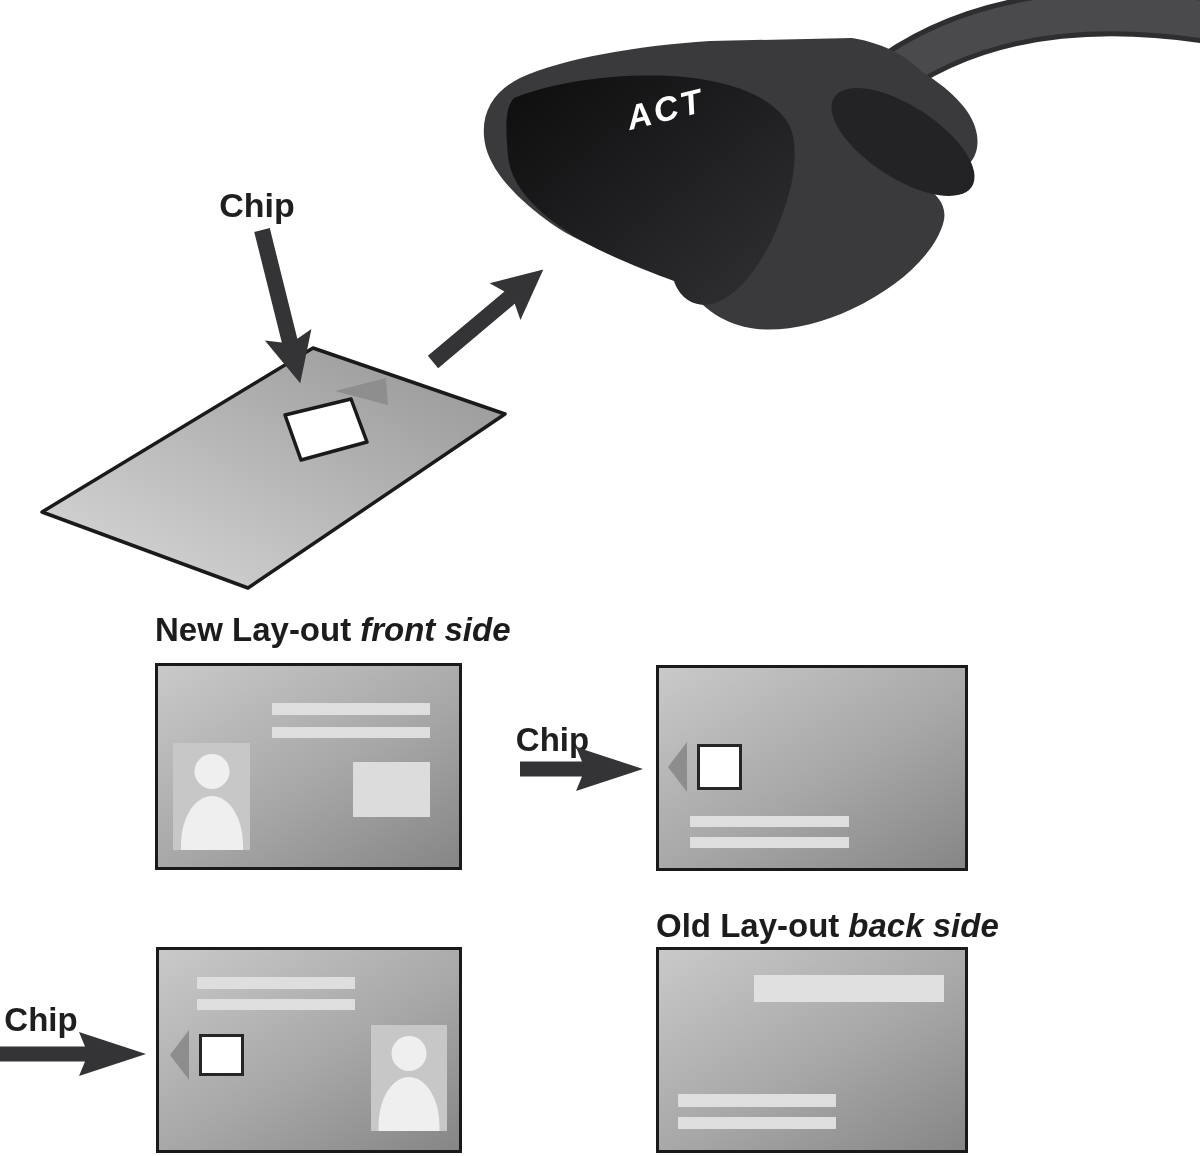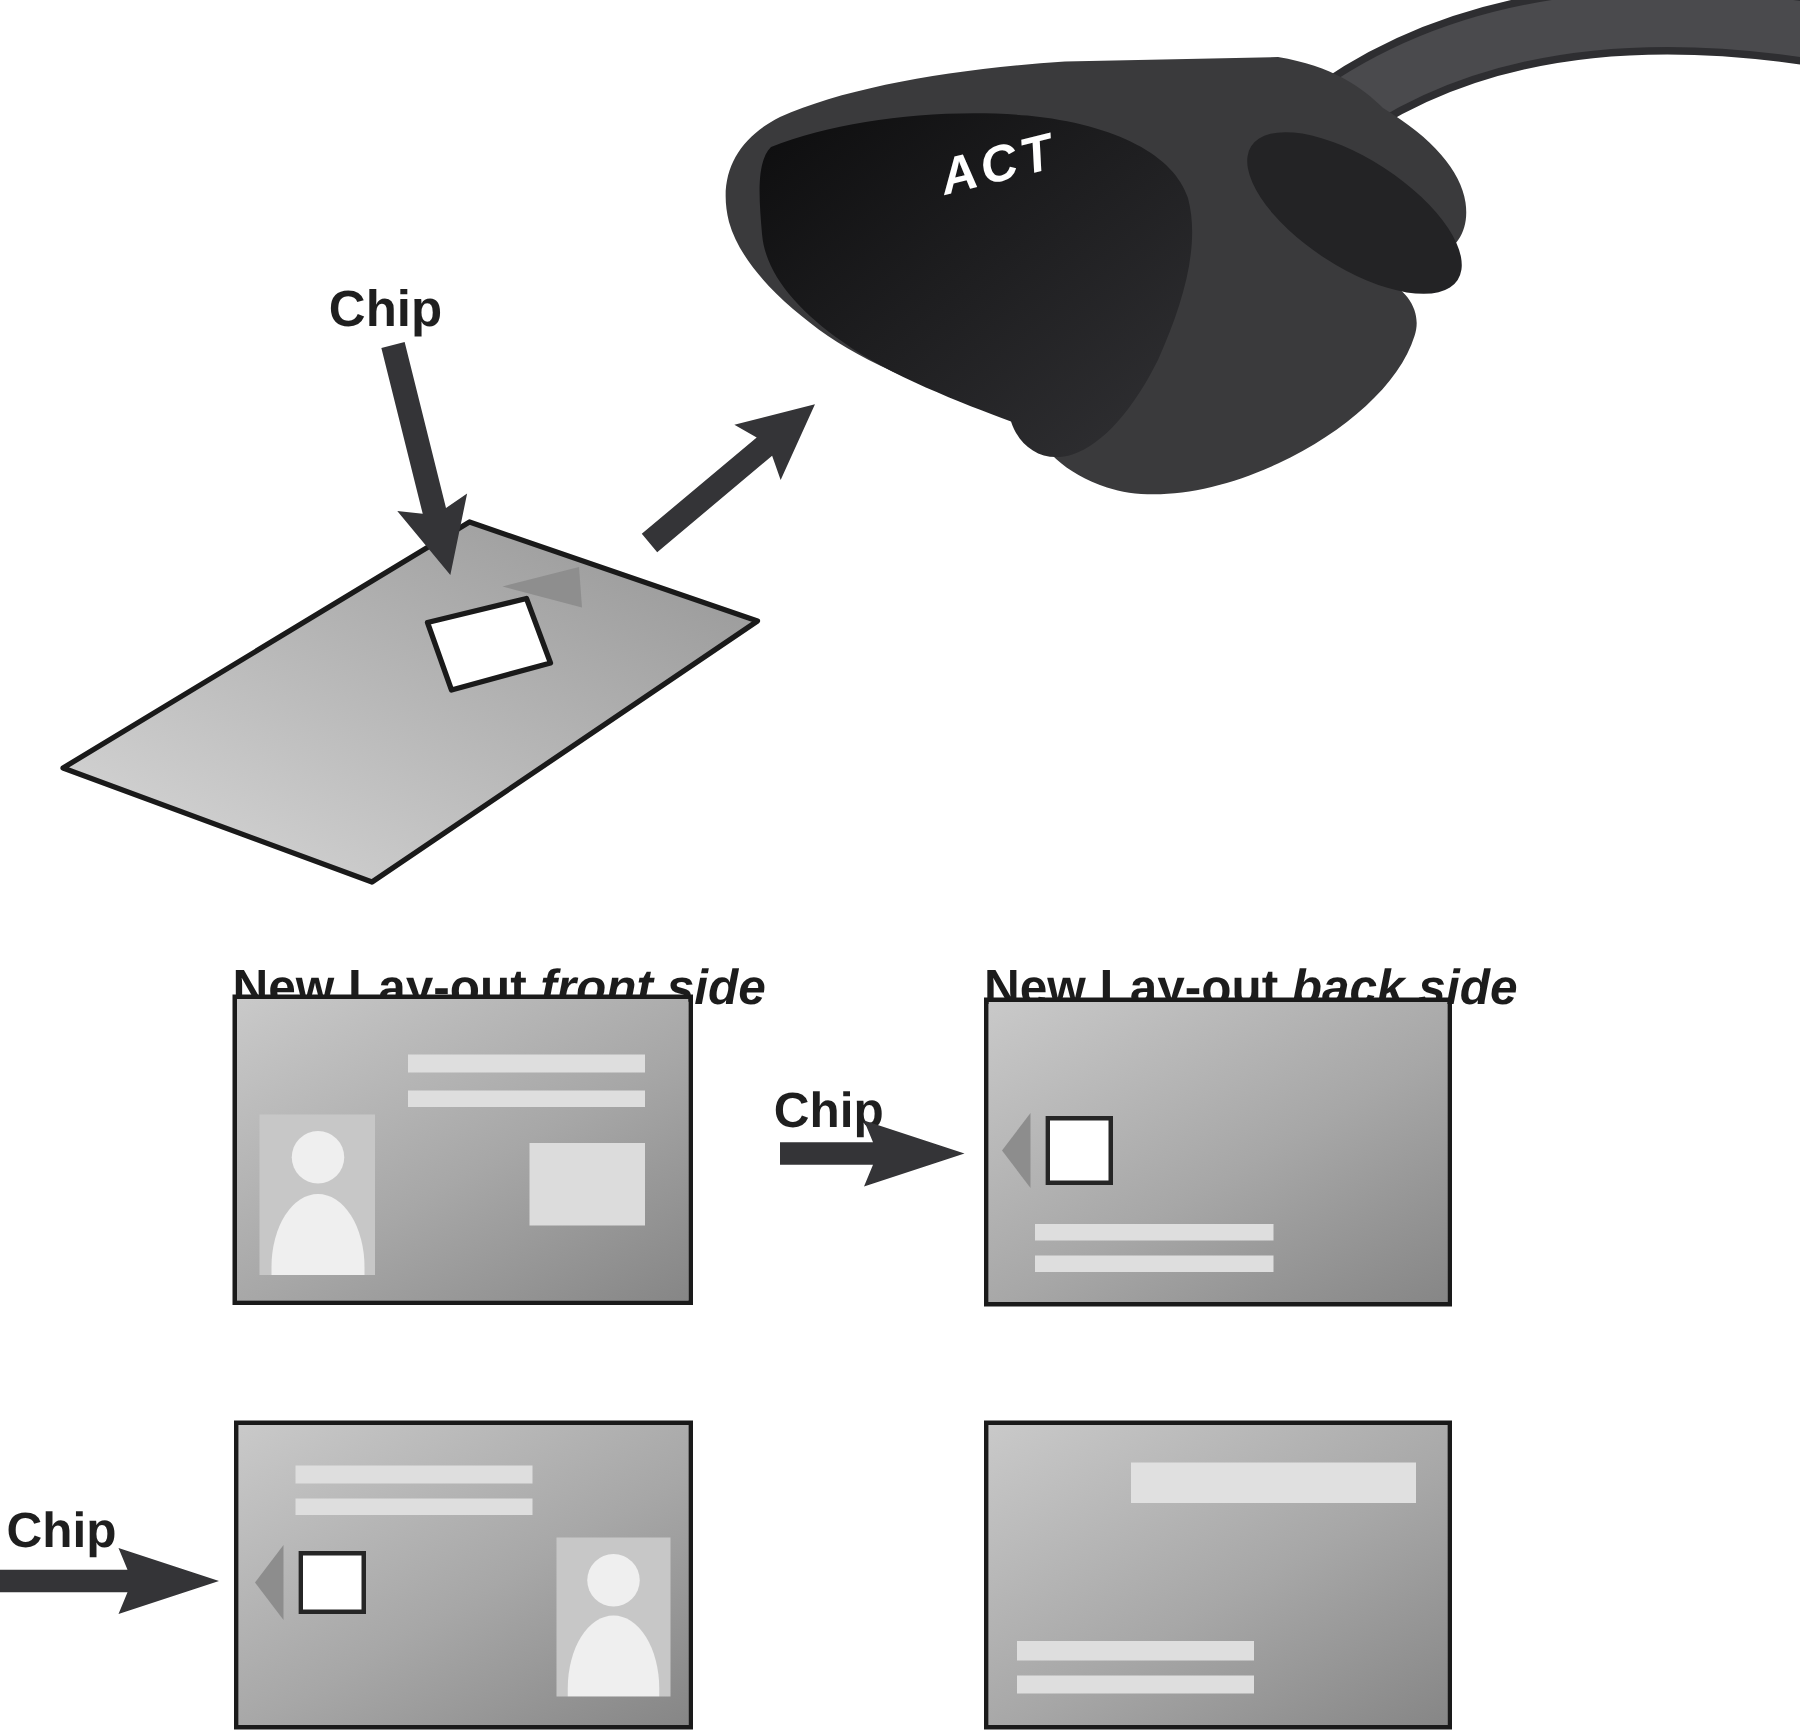--- a/index.html
+++ b/index.html
@@ -8,21 +8,21 @@
     font-family:"Liberation Sans",sans-serif;overflow:hidden;
   }
   .stage svg{position:absolute;left:0;top:0;}
   
   .card{
     position:absolute;border:3px solid #1a1a1a;box-sizing:border-box;
     background:linear-gradient(150deg,#c9c9c9 0%,#a7a7a7 55%,#868686 100%);
   }
   .card-title{
     position:absolute;height:40px;line-height:40px;text-align:center;
-    font-size:33px;font-weight:700;color:#1c1c1c;white-space:nowrap;margin-top:28px;
+    font-size:33px;font-weight:700;color:#1c1c1c;white-space:nowrap;
   }
   .card-title .it{font-style:italic;margin-left:9px;}
   .bar{position:absolute;background:#dedede;}
   .photo{position:absolute;background:#c7c7c7;overflow:hidden;}
   .photo .head{position:absolute;left:50%;transform:translateX(-50%);background:#efefef;border-radius:50%;}
   .photo .torso{position:absolute;left:50%;transform:translateX(-50%);background:#efefef;border-radius:50% 50% 0 0 / 90% 90% 0 0;}
   .chip-square{position:absolute;background:#ffffff;border:3px solid #262626;box-sizing:border-box;}
   .tri-left{
     position:absolute;width:0;height:0;border-style:solid;
     border-width:25px 19px 25px 0;
@@ -106,23 +106,20 @@
   <div class="card" style="left:155px;top:663px;width:307px;height:207px;">
     <div class="bar" style="left:114px;top:37px;width:158px;height:12px;"></div>
     <div class="bar" style="left:114px;top:61px;width:158px;height:11px;"></div>
     <div class="photo" style="left:15px;top:77px;width:77px;height:107px;">
       <div class="head" style="top:11px;width:35px;height:35px;"></div>
       <div class="torso" style="top:53px;width:62px;height:54px;"></div>
     </div>
     <div class="bar" style="left:195px;top:96px;width:77px;height:55px;background:#dcdcdc;"></div>
   </div>
 
-  <div class="card-title" style="left:656px;top:610px;width:312px;">
-    <span>New Lay-out</span><span class="it">back side</span>
-  </div>
   <div class="card" style="left:656px;top:665px;width:312px;height:206px;">
     <div class="tri-left" style="left:9px;top:74px;"></div>
     <div class="chip-square" style="left:38px;top:76px;width:45px;height:46px;"></div>
     <div class="bar" style="left:31px;top:148px;width:159px;height:11px;"></div>
     <div class="bar" style="left:31px;top:169px;width:159px;height:11px;"></div>
   </div>
 
   <div class="chip-label" style="left:505px;top:720px;width:95px;">Chip</div>
   <svg class="harrow" style="left:520px;top:744px;" width="125" height="50" viewBox="0 0 125 50">
     <polygon points="0,17.5 62,17.5 56,3 123,25 56,47 62,32.5 0,32.5" fill="#343437"></polygon>
@@ -132,20 +129,23 @@
     <div class="bar" style="left:38px;top:27px;width:158px;height:12px;"></div>
     <div class="bar" style="left:38px;top:49px;width:158px;height:11px;"></div>
     <div class="tri-left" style="left:11px;top:80px;"></div>
     <div class="chip-square" style="left:40px;top:84px;width:45px;height:42px;"></div>
     <div class="photo" style="left:212px;top:75px;width:76px;height:106px;">
       <div class="head" style="top:11px;width:35px;height:35px;"></div>
       <div class="torso" style="top:52px;width:61px;height:54px;"></div>
     </div>
   </div>
 
+  <div class="card-title" style="left:656px;top:906px;width:312px;">
+    <span>Old Lay-out</span><span class="it">back side</span>
+  </div>
   <div class="card" style="left:656px;top:947px;width:312px;height:206px;">
     <div class="bar" style="left:95px;top:25px;width:190px;height:27px;background:#e0e0e0;"></div>
     <div class="bar" style="left:19px;top:144px;width:158px;height:13px;"></div>
     <div class="bar" style="left:19px;top:167px;width:158px;height:12px;"></div>
   </div>
 
   <div class="chip-label" style="left:0px;top:1000px;width:82px;">Chip</div>
   <svg class="harrow" style="left:0px;top:1029px;" width="148" height="50" viewBox="0 0 148 50">
     <polygon points="0,17.5 85,17.5 79,3 146,25 79,47 85,32.5 0,32.5" fill="#343437"></polygon>
   </svg>

